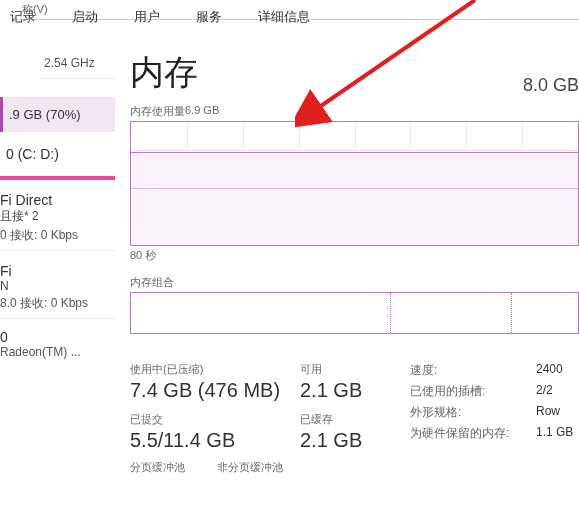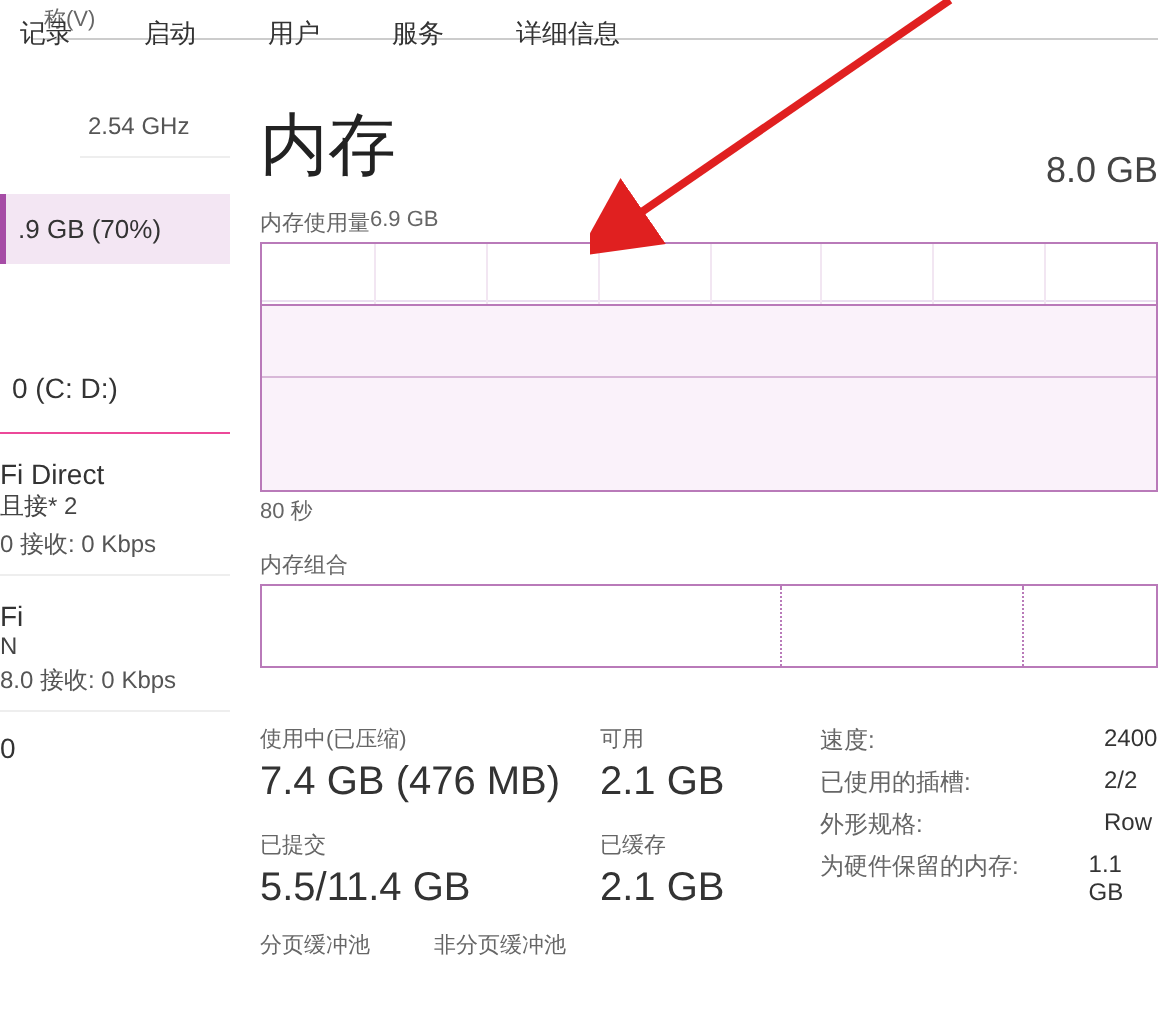--- a/index.html
+++ b/index.html
@@ -4,21 +4,21 @@
 <style>
   * { margin:0; padding:0; box-sizing:border-box; font-family:"Microsoft YaHei","Segoe UI",sans-serif; }
   body { background:#fff; color:#222; width:579px; height:506px; overflow:hidden; position:relative; }
   .top-frag { position:absolute; left:0; top:0; font-size:11px; color:#666; padding:2px 6px; border-bottom:1px solid #ccc; width:100%;margin-left:16px; }
   .tabs { position:absolute; left:0; top:4px; display:flex; gap:16px; font-size:13px; color:#333; }
   .tabs div { padding:4px 10px; }
   .left-col { position:absolute; left:0; top:50px; width:115px; font-size:12px; color:#333; }
   .lc-item { padding:6px 0 6px 4px; }
   .cpu-ghz { color:#555; font-size:12px; padding-bottom:8px; border-bottom:1px solid #eee;margin-left:40px; }
   .mem-item { background:#f3e6f3; border-left:3px solid #a64ca6; padding:10px 4px 10px 6px; margin-top:18px; font-size:13px; color:#333; }
-  .disk-item { padding:14px 4px 14px 6px; font-size:14px; border-bottom:1px solid #ec4899;margin-top:40px; }
+  .disk-item { padding:14px 4px 14px 6px; font-size:14px; border-bottom:4px solid #ec4899; }
   .wifi-block { padding-top:12px; border-bottom:1px solid #eee; padding-bottom:6px; }
   .wifi-title { font-size:14px; }
   .wifi-sub { font-size:12px; color:#444; }
   .wifi-rx { font-size:12px; color:#555; margin-top:2px; }
   .gpu-block { padding-top:10px; }
   .gpu-title { font-size:14px; }
   .gpu-sub { font-size:12px; color:#555; }
   .main { position:absolute; left:130px; top:50px; right:0; bottom:0; }
   .heading-row { display:flex; justify-content:space-between; align-items:flex-end; padding-bottom:4px; }
   .big-h { font-size:34px; font-weight:300; color:#222; }
@@ -31,21 +31,21 @@
   .usage-inner { position:absolute; left:0; right:0; bottom:0; top:66px; border-top:1px solid #d8b8d8; }
   .axis-60 { font-size:11px; color:#666; margin-top:2px; }
   .compo-label { font-size:11px; color:#666; margin-top:12px; }
   .compo-box { border:1px solid #b97ab9; height:42px; margin-top:2px; background:#fff; position:relative; }
   .compo-box .seg { position:absolute; top:0; bottom:0; border-right:1px dotted #b97ab9; }
   .stats { margin-top:28px; display:flex; gap:0; font-size:12px; }
   .stats-left { display:grid; grid-template-columns:170px 90px; row-gap:2px; }
   .stat-label { font-size:11px; color:#666; }
   .stat-val { font-size:20px; color:#333; grid-column:span 1; }
   .stats-right { margin-left:20px; font-size:12px; color:#666; }
-  .stats-right .row { display:flex; gap:32px; margin-bottom:4px; }
+  .stats-right .row { display:flex; gap:16px; margin-bottom:4px; }
   .stats-right .k { width:110px; }
   .stats-right .v { color:#333; }
   .pool-row { font-size:11px; color:#666; margin-top:8px; display:flex; gap:32px; }
   .arrow-svg { position:absolute; left:295px; top:0; pointer-events:none; }
 </style>
 </head>
 <body>
 
 <div class="top-frag">称(V)</div>
 
@@ -66,20 +66,21 @@
     <div class="wifi-sub">且接* 2</div>
     <div class="wifi-rx">0 接收: 0 Kbps</div>
   </div>
   <div class="wifi-block">
     <div class="wifi-title">Fi</div>
     <div class="wifi-sub">N</div>
     <div class="wifi-rx">8.0 接收: 0 Kbps</div>
   </div>
   <div class="gpu-block">
     <div class="gpu-title">0</div>
+    <div class="gpu-sub">Radeon(TM) ...</div>
   </div>
 </div>
 
 <div class="main">
   <div class="heading-row">
     <div class="big-h">内存</div>
     <div class="total-mem">8.0 GB</div>
   </div>
   <div class="sm-label">
     <span>内存使用量</span>

